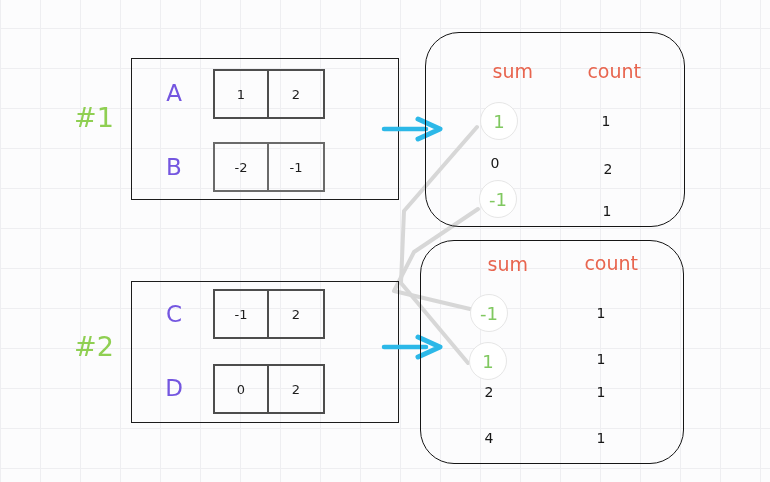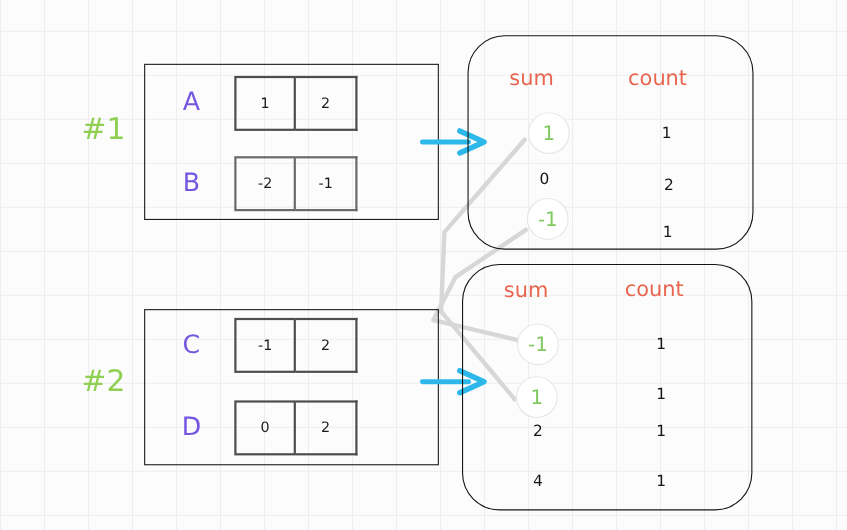--- a/index.html
+++ b/index.html
@@ -18,21 +18,21 @@
   .ex-label{position:absolute;width:46px;text-align:center;font-size:27px;color:var(--example-label,#8fcf52);}
   .array-box{position:absolute;width:266px;height:140px;border:1.7px solid #1c1c1c;background:transparent;}
   .array-label{position:absolute;width:30px;text-align:center;font-size:23px;color:var(--array-label,#7456e0);}
   .cells{position:absolute;display:flex;}
   .cell{width:56px;height:50px;border:2px solid #4d4d4d;display:flex;align-items:center;justify-content:center;
         font-size:13px;color:#1d1d1d;box-sizing:border-box;}
   .cell + .cell{border-left:none;}
   .arrow{position:absolute;}
   .arrow path{fill:none;stroke:var(--arrow,#2cb8e8);stroke-linecap:round;stroke-linejoin:round;}
   .result-box{position:absolute;border:1.7px solid #151515;border-radius:34px;background:transparent;}
-  .th{position:absolute;width:70px;text-align:left;font-size:19px;color:var(--header,#e8654f);}
+  .th{position:absolute;width:70px;text-align:right;font-size:19px;color:var(--header,#e8654f);}
   .val{position:absolute;width:20px;height:20px;line-height:20px;text-align:center;font-size:14px;color:#161616;}
   .sum-badge{position:absolute;width:38px;height:38px;box-sizing:border-box;border:1.5px solid #e6e6e6;border-radius:50%;
              background:#ffffff;display:flex;align-items:center;justify-content:center;
              font-size:18px;color:var(--highlight-value,#80c860);}
 </style>
 </head>
 <body>
 
 <div class="canvas">
 

